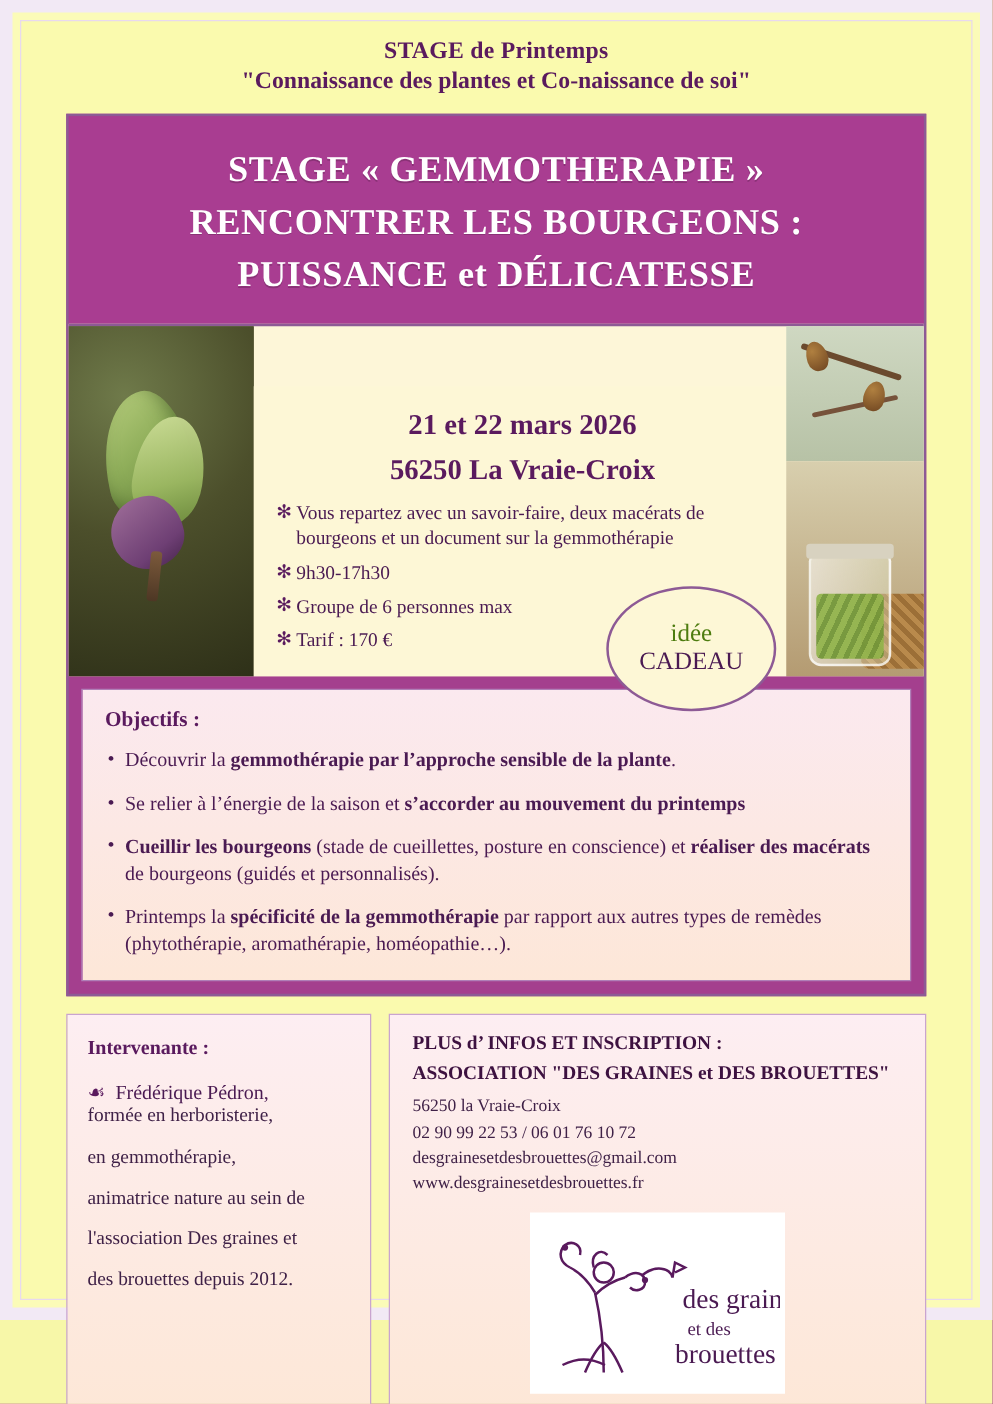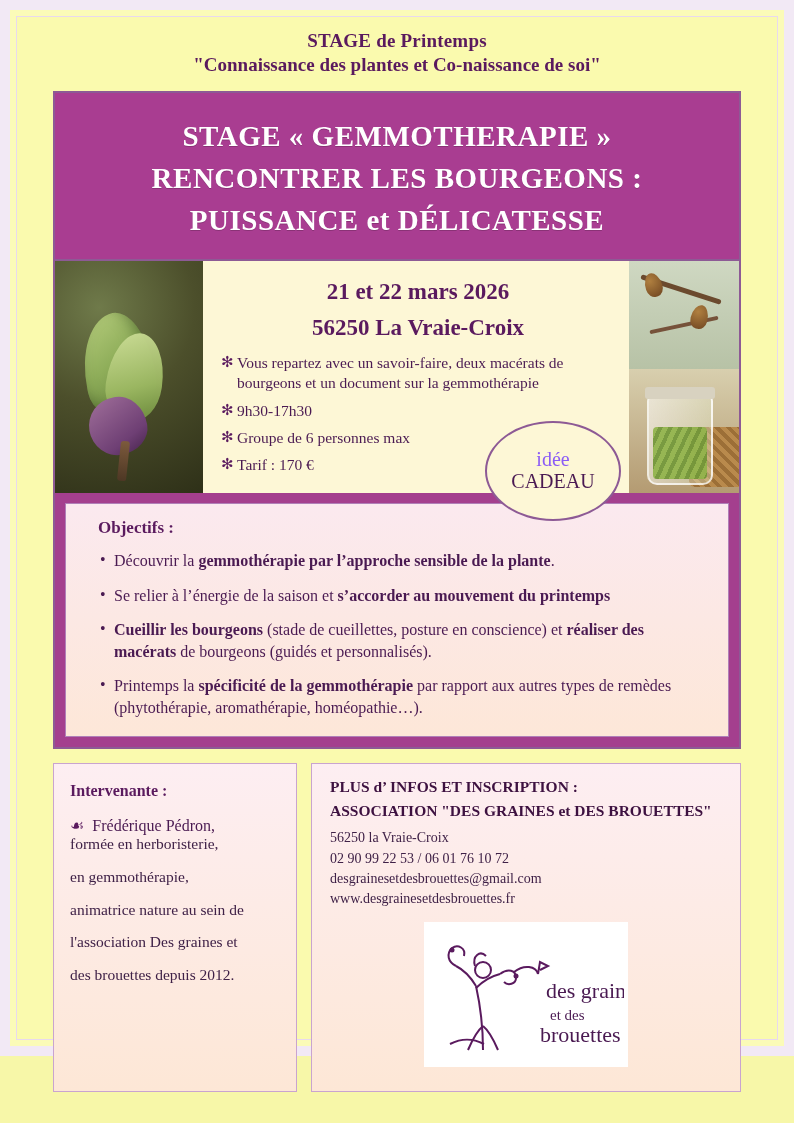--- a/index.html
+++ b/index.html
@@ -136,20 +136,21 @@
     background: linear-gradient(#7c5a3c, #4d3724);
     border-radius: 3px;
     transform: rotate(6deg);
   }
 
   .info {
     flex: 1 1 auto;
     padding: 14px 14px 10px 18px;
     background: #fdf7d6;
     position: relative;
+    margin-top: 48px;
   }
   .info .date {
     text-align: center;
     font-size: 23px;
     font-weight: bold;
     color: #5a1a5e;
     margin: 4px 0 10px 0;
   }
   .info .place {
     text-align: center;
@@ -260,35 +261,35 @@
     background: #fdf7d6;
     border: 2px solid #8d5a95;
     display: flex;
     flex-direction: column;
     align-items: center;
     justify-content: center;
     z-index: 5;
   }
   .cadeau .c1 {
     font-size: 20px;
-    color: #8b5cf6;
+    color: #4d7c0f;
     line-height: 1.05;
   }
   .cadeau .c2 {
     font-size: 20px;
     color: #4a1a52;
     line-height: 1.15;
   }
 
   
   .obj {
     margin: 10px 10px 10px 10px;
     background: linear-gradient(#fbe9ef, #fde7d8);
     border: 1px solid #b07fb8;
-    padding: 14px 18px 16px 32px;
+    padding: 14px 18px 16px 18px;
   }
   .obj h3 {
     margin: 0 0 12px 0;
     font-size: 17px;
     color: #5a1a5e;
     font-weight: bold;
   }
   .obj ul {
     margin: 0;
     padding: 0;

